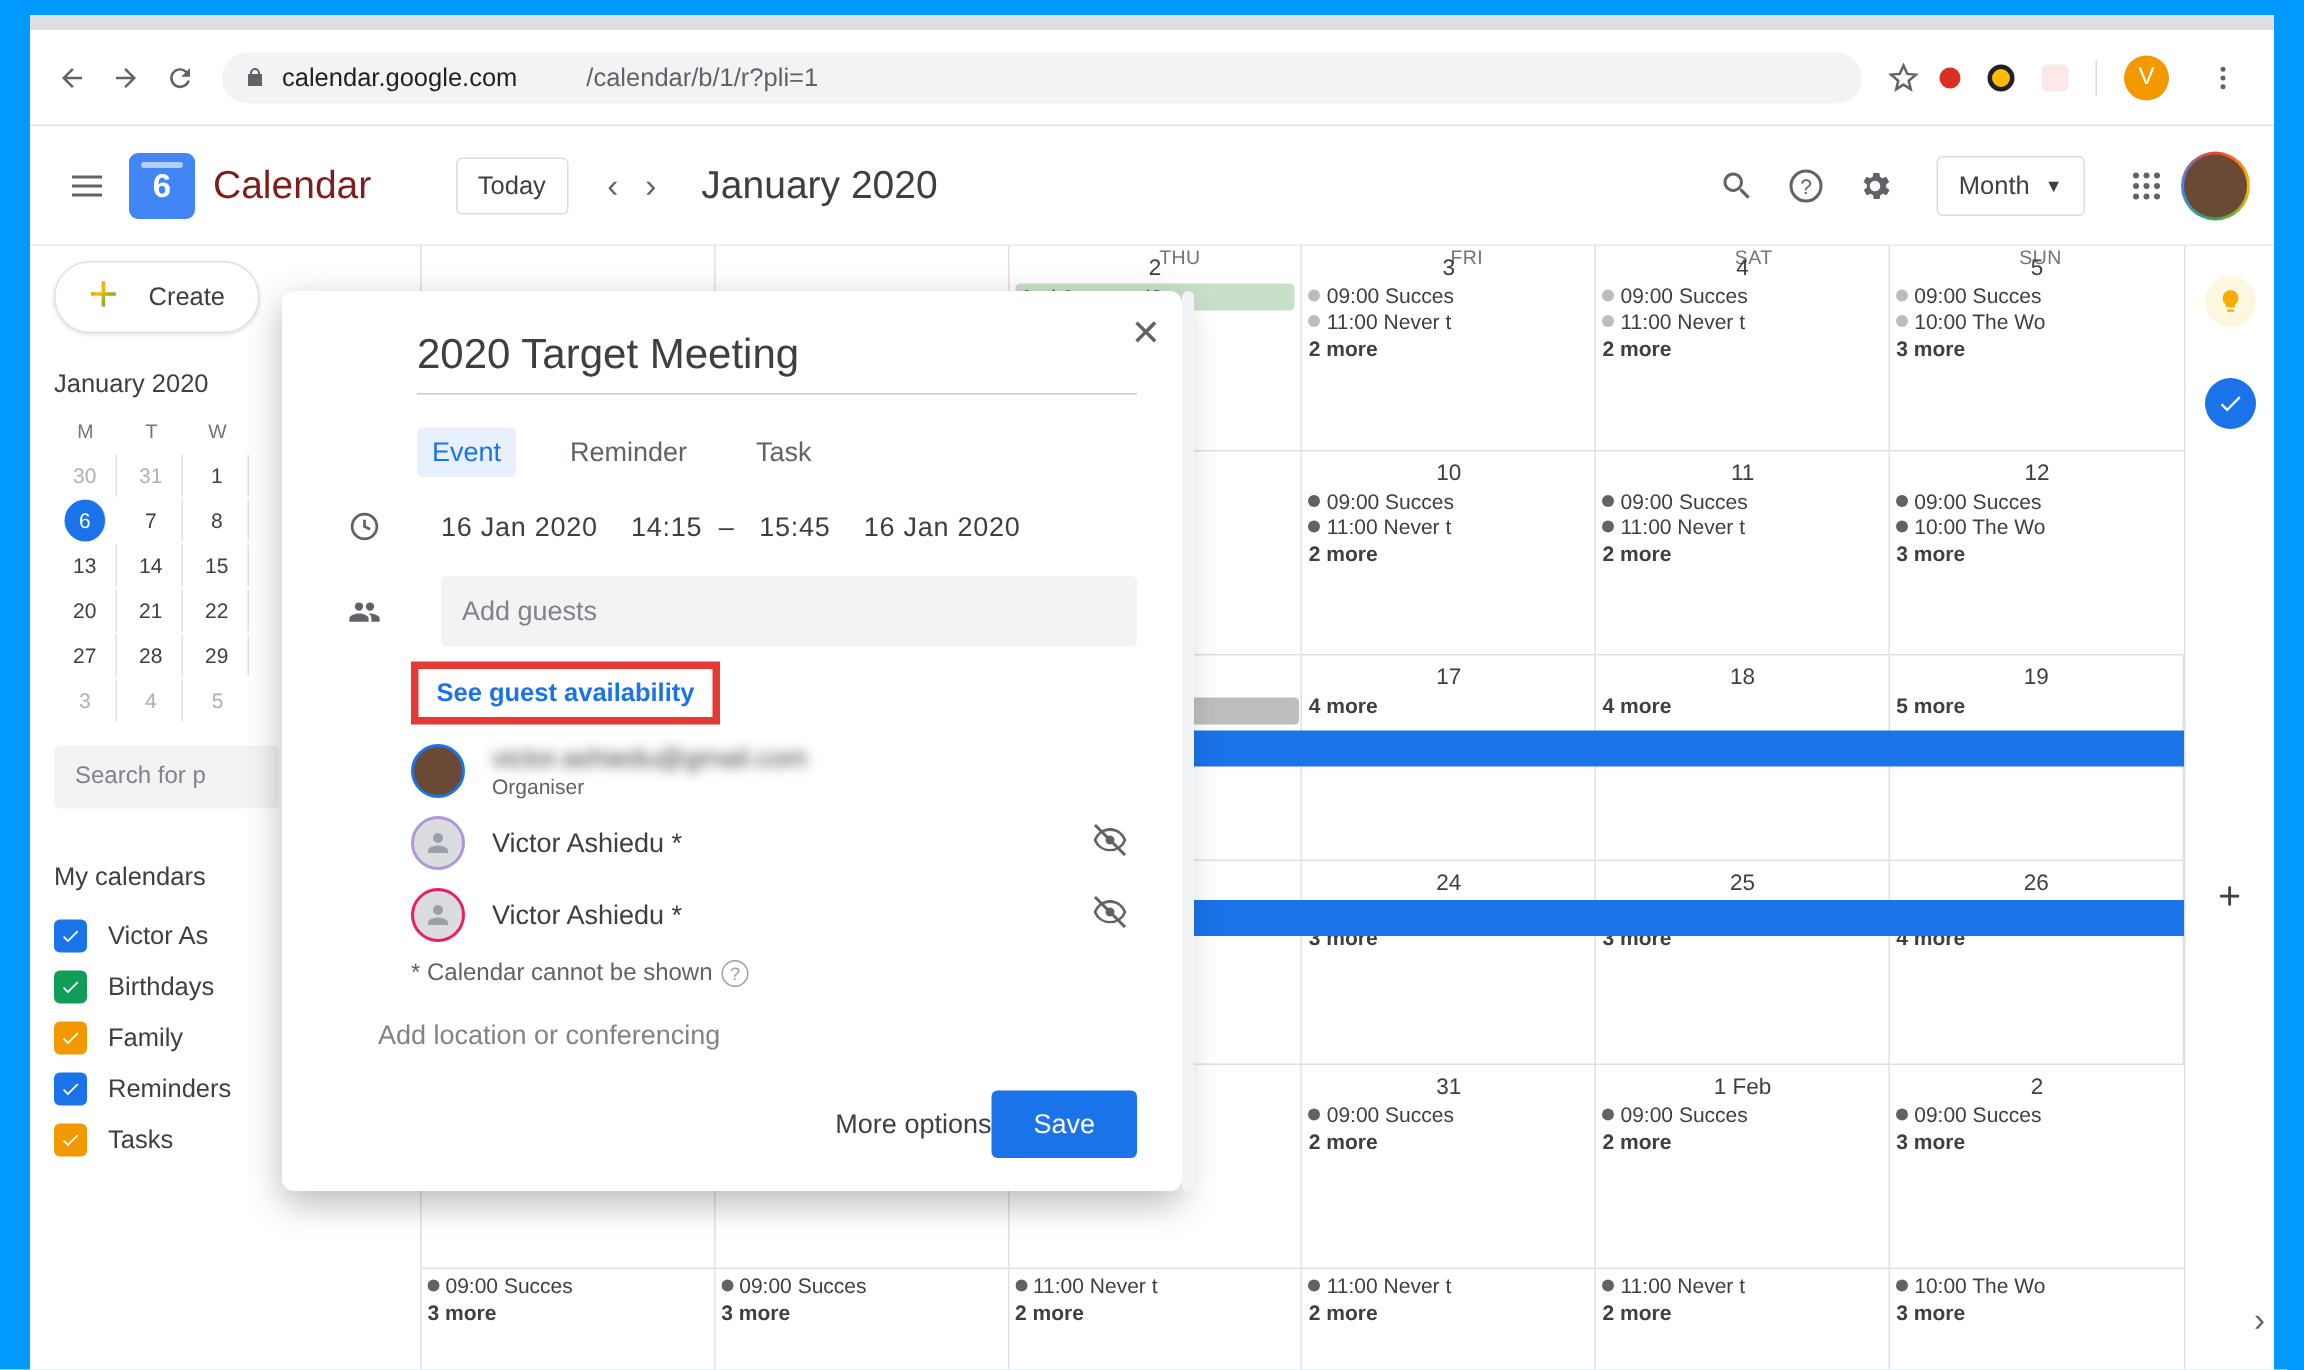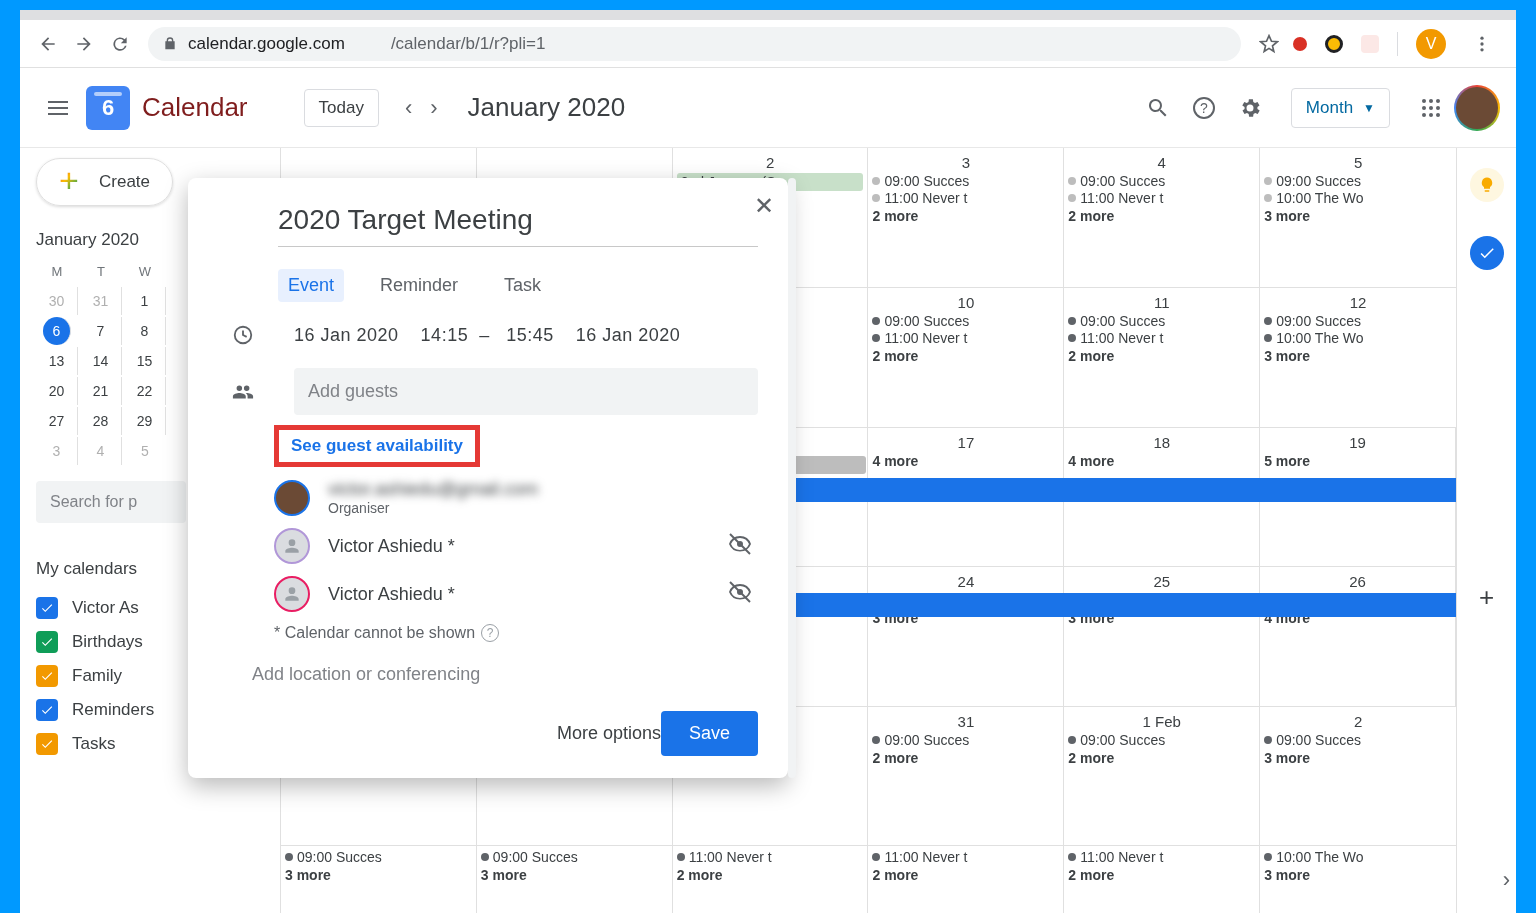--- a/index.html
+++ b/index.html
@@ -1,21 +1,21 @@
 <!DOCTYPE html>
 <html><head>
 <meta charset="utf-8">
 <style>
 * { box-sizing: border-box; margin: 0; padding: 0; font-family: Arial, "Helvetica Neue", sans-serif; }
 body { background: #0099ff; width: 1536px; height: 913px; overflow: hidden; }
 .chrome-window { background: #fff; position: absolute; top: 10px; left: 20px; right: 20px; bottom: 0; display: flex; flex-direction: column; }
 .tab-strip { height: 10px; background: #dedfe1; }
 
 
-.toolbar { height: 48px; display: flex; align-items: center; padding: 0 10px; border-bottom: 1px solid #e0e0e0; }
+.toolbar { height: 64px; display: flex; align-items: center; padding: 0 10px; border-bottom: 1px solid #e0e0e0; }
 .tb-icon { width: 36px; height: 36px; display: flex; align-items: center; justify-content: center; color: #5f6368; cursor: pointer; border-radius: 50%; }
 .tb-icon svg { width: 20px; height: 20px; fill: #5f6368; }
 .url-bar { flex: 1; display: flex; align-items: center; background: #f1f3f4; border-radius: 20px; height: 34px; margin: 0 10px; padding: 0 14px; color: #202124; font-size: 17px; }
 .url-bar .lock { width: 16px; height: 16px; margin-right: 10px; }
 .url-host { color: #202124; }
 .url-path { color: #5f6368; padding-left: 46px; }
 .tb-right { display:flex; align-items:center; gap:18px; padding: 0 6px;}
 .ext-dot { width:14px;height:14px;border-radius:50%; }
 .profile-circ { width:30px;height:30px;border-radius:50%;background:#f29900;color:#fff;display:flex;align-items:center;justify-content:center;font-size:16px;font-weight:500;}
 
@@ -29,21 +29,21 @@
 .cal-logo { width:44px;height:44px;background:#4285f4;border-radius:6px;display:flex;align-items:center;justify-content:center;color:#fff;font-size:22px;font-weight:700;margin-left:6px;position:relative;}
 .cal-logo::before{content:"";position:absolute;top:6px;left:8px;right:8px;height:4px;background:rgba(255,255,255,.6);border-radius:2px;}
 .app-title { font-size:26px;color:#7f1d1d;margin-left:12px;}
 .today-btn { border:1px solid #dadce0;border-radius:4px;padding:8px 14px;margin-left:56px;font-size:17px;color:#3c4043;background:#fff;}
 .nav-arrows { display:flex;gap:18px;margin-left:26px;color:#5f6368;}
 .nav-arrows span{font-size:22px;cursor:pointer;}
 .period-label{font-size:26px;color:#3c4043;margin-left:30px;}
 .app-bar-spacer{flex:1;}
 .ab-icon{width:46px;height:46px;display:flex;align-items:center;justify-content:center;color:#5f6368;}
 .ab-icon svg{width:24px;height:24px;fill:#5f6368;}
-.view-select{border:1px solid #dadce0;border-radius:4px;padding:9px 14px;font-size:17px;color:#0369a1;display:flex;align-items:center;gap:10px;margin:0 18px;}
+.view-select{border:1px solid #dadce0;border-radius:4px;padding:9px 14px;font-size:17px;color:#404040;display:flex;align-items:center;gap:10px;margin:0 18px;}
 .avatar-ring{width:46px;height:46px;border-radius:50%;padding:2px;background:conic-gradient(#ea4335,#fbbc05,#34a853,#4285f4,#ea4335);display:flex;align-items:center;justify-content:center;}
 .avatar-ring-inner{width:100%;height:100%;border-radius:50%;background:#6b4a35;}
 
 
 .main { flex:1; display:flex; position:relative;}
 .sidebar { width: 260px; padding: 10px 0 0 16px; display:flex;flex-direction:column;}
 .create-btn{display:flex;align-items:center;gap:14px;border:1px solid #e0e0e0;border-radius:28px;padding:10px 22px;box-shadow:0 1px 3px rgba(0,0,0,.15);width:fit-content;margin-bottom:24px;}
 .plus-icon{width:26px;height:26px;position:relative;}
 .plus-icon::before{content:"+";position:absolute;inset:0;font-size:34px;line-height:22px;background:linear-gradient(135deg,#ea4335,#fbbc05,#34a853,#4285f4);-webkit-background-clip:text;color:transparent;font-weight:400;}
 .create-btn span{font-size:17px;color:#3c4043;}
@@ -291,20 +291,26 @@
                 <svg viewBox="0 0 24 24">
                   <path d="M9 16.2 4.8 12l-1.4 1.4L9 19 21 7l-1.4-1.4z"></path>
                 </svg>
               </div>
               <span>Tasks</span>
             </div>
           </div>
       </div>
 
       <div class="grid">
+        <div class="grid-head" id="grid-head">
+            <div>THU</div>
+            <div>FRI</div>
+            <div>SAT</div>
+            <div>SUN</div>
+          </div>
         <div class="grid-body" id="grid-body">
             <div class="row">
               <div class="cell"></div>
               <div class="cell"></div>
               <div class="cell">
                 <div class="daynum">2</div>
                 <div class="chip-green">2nd January (Sc</div>
                 <div class="ev">
                   <span class="dot g"></span>
                   <span>09:00 Succes</span>

